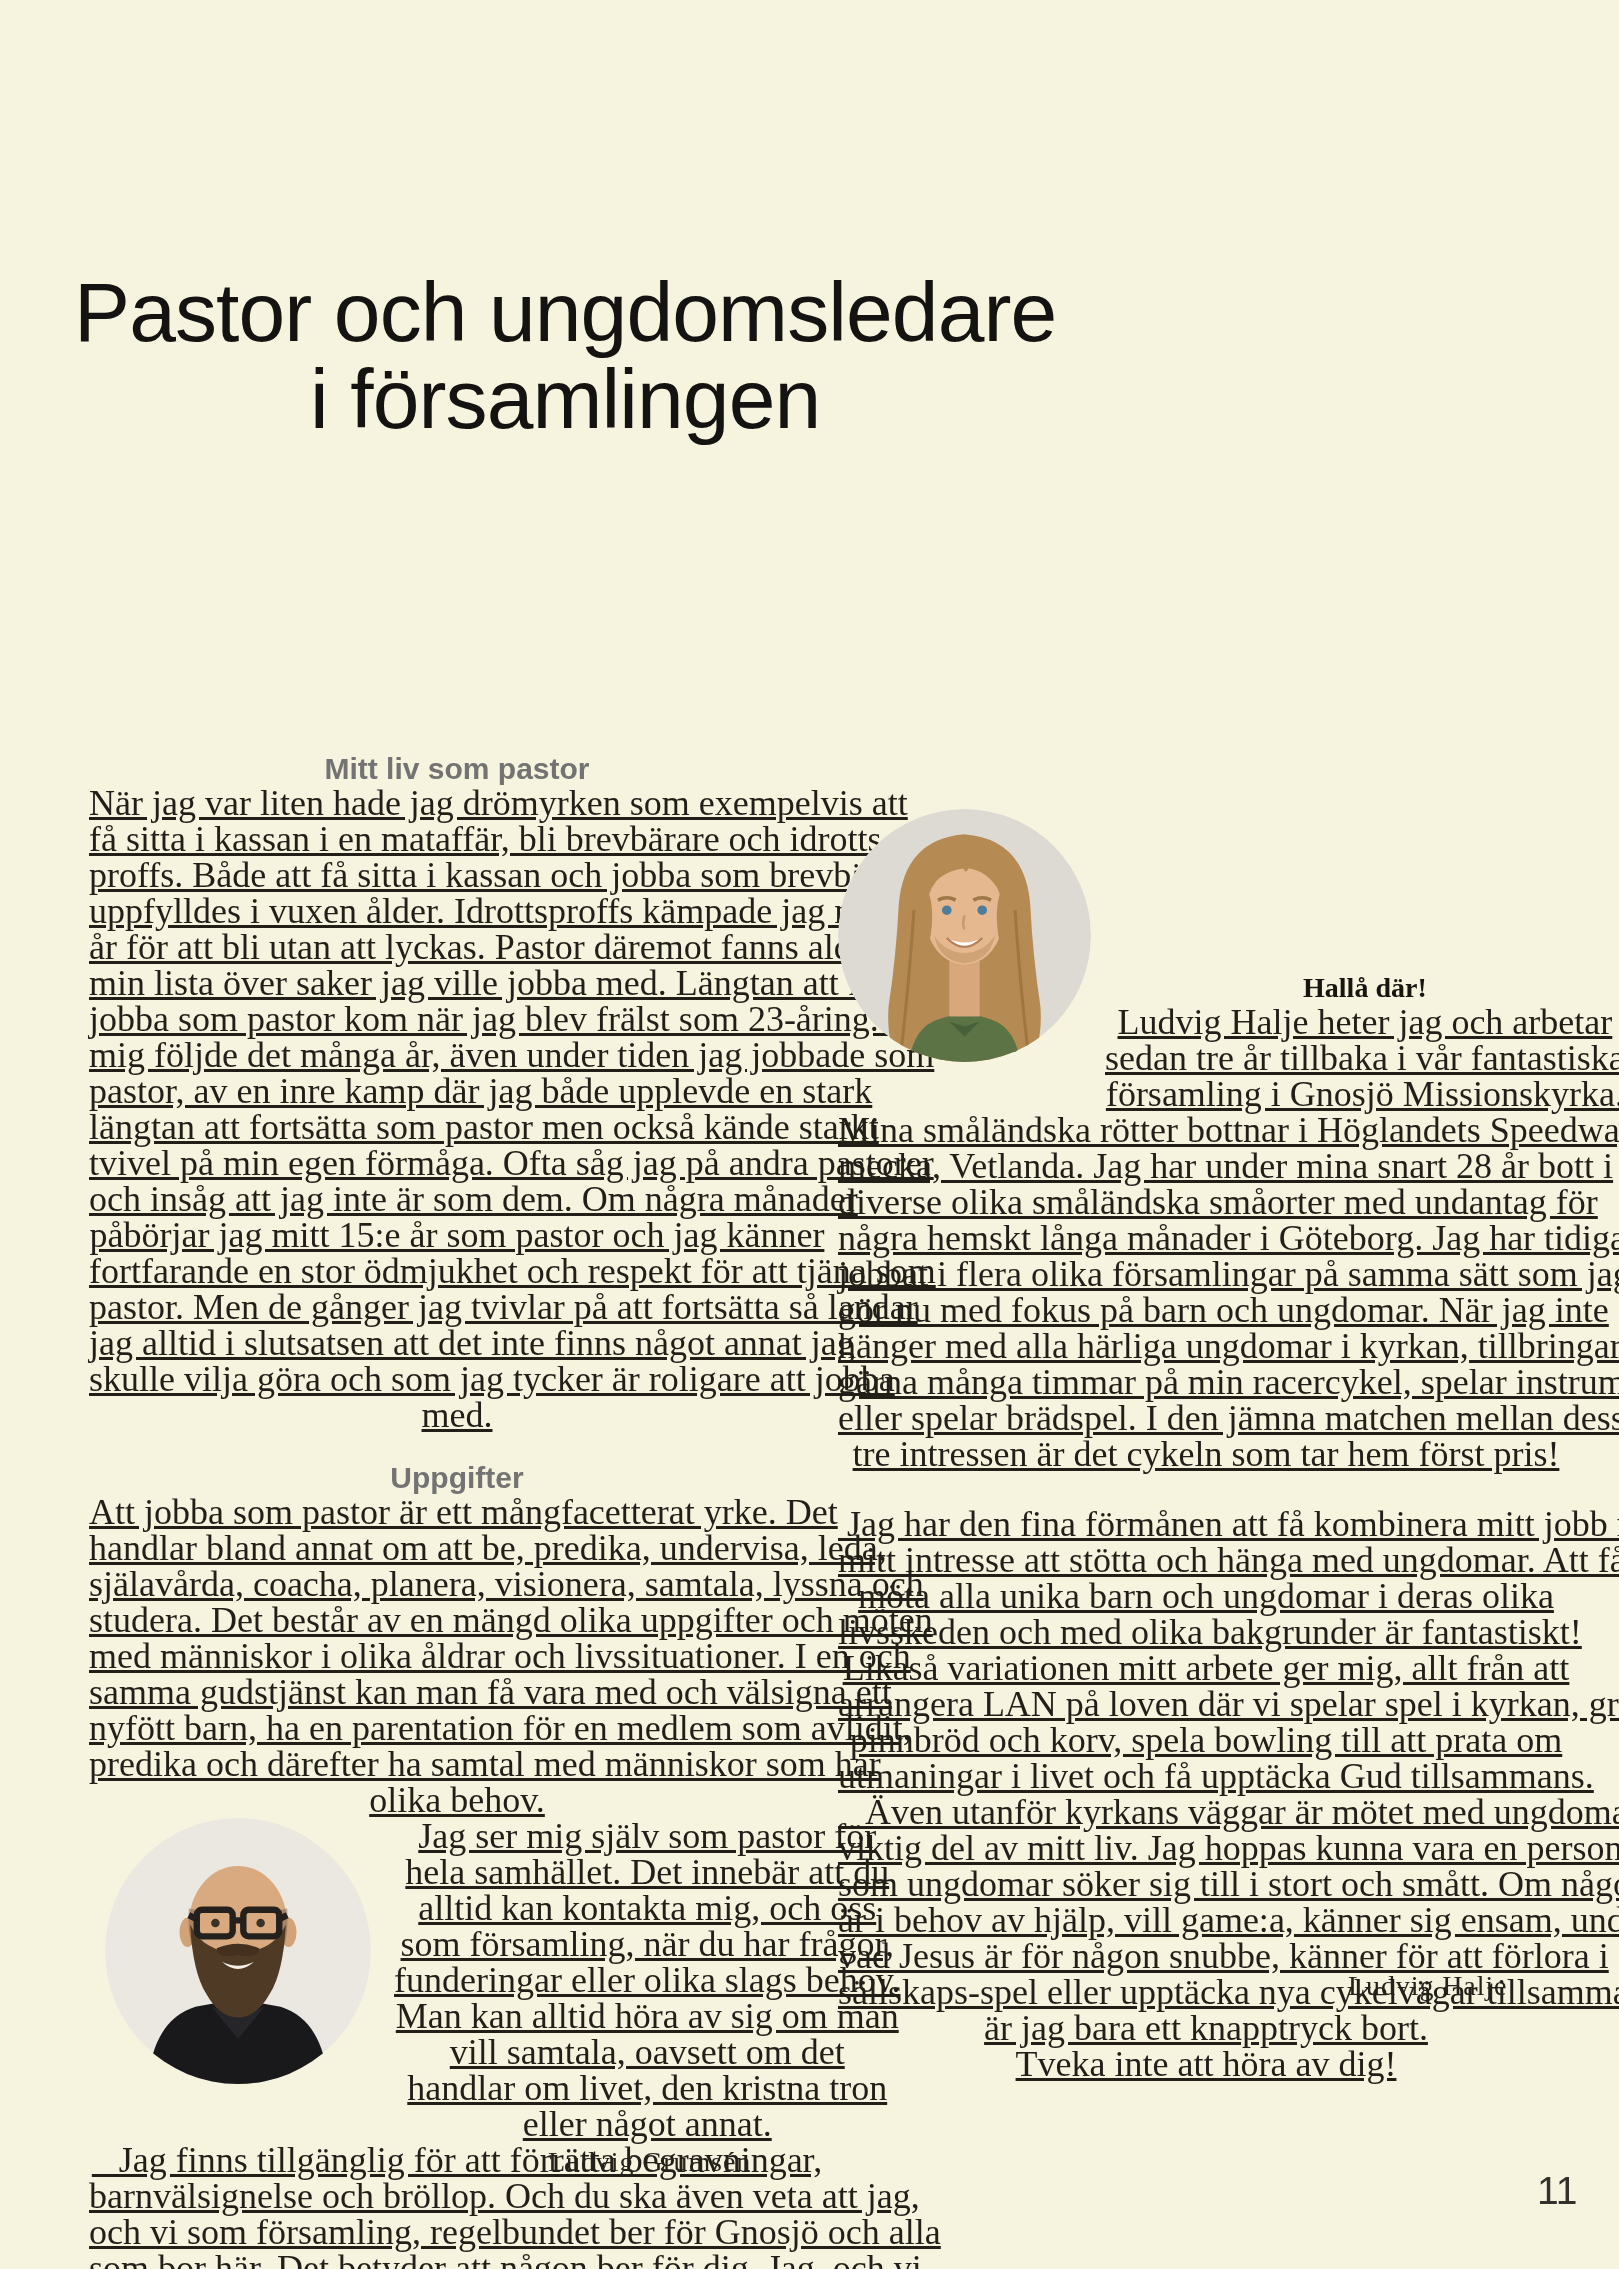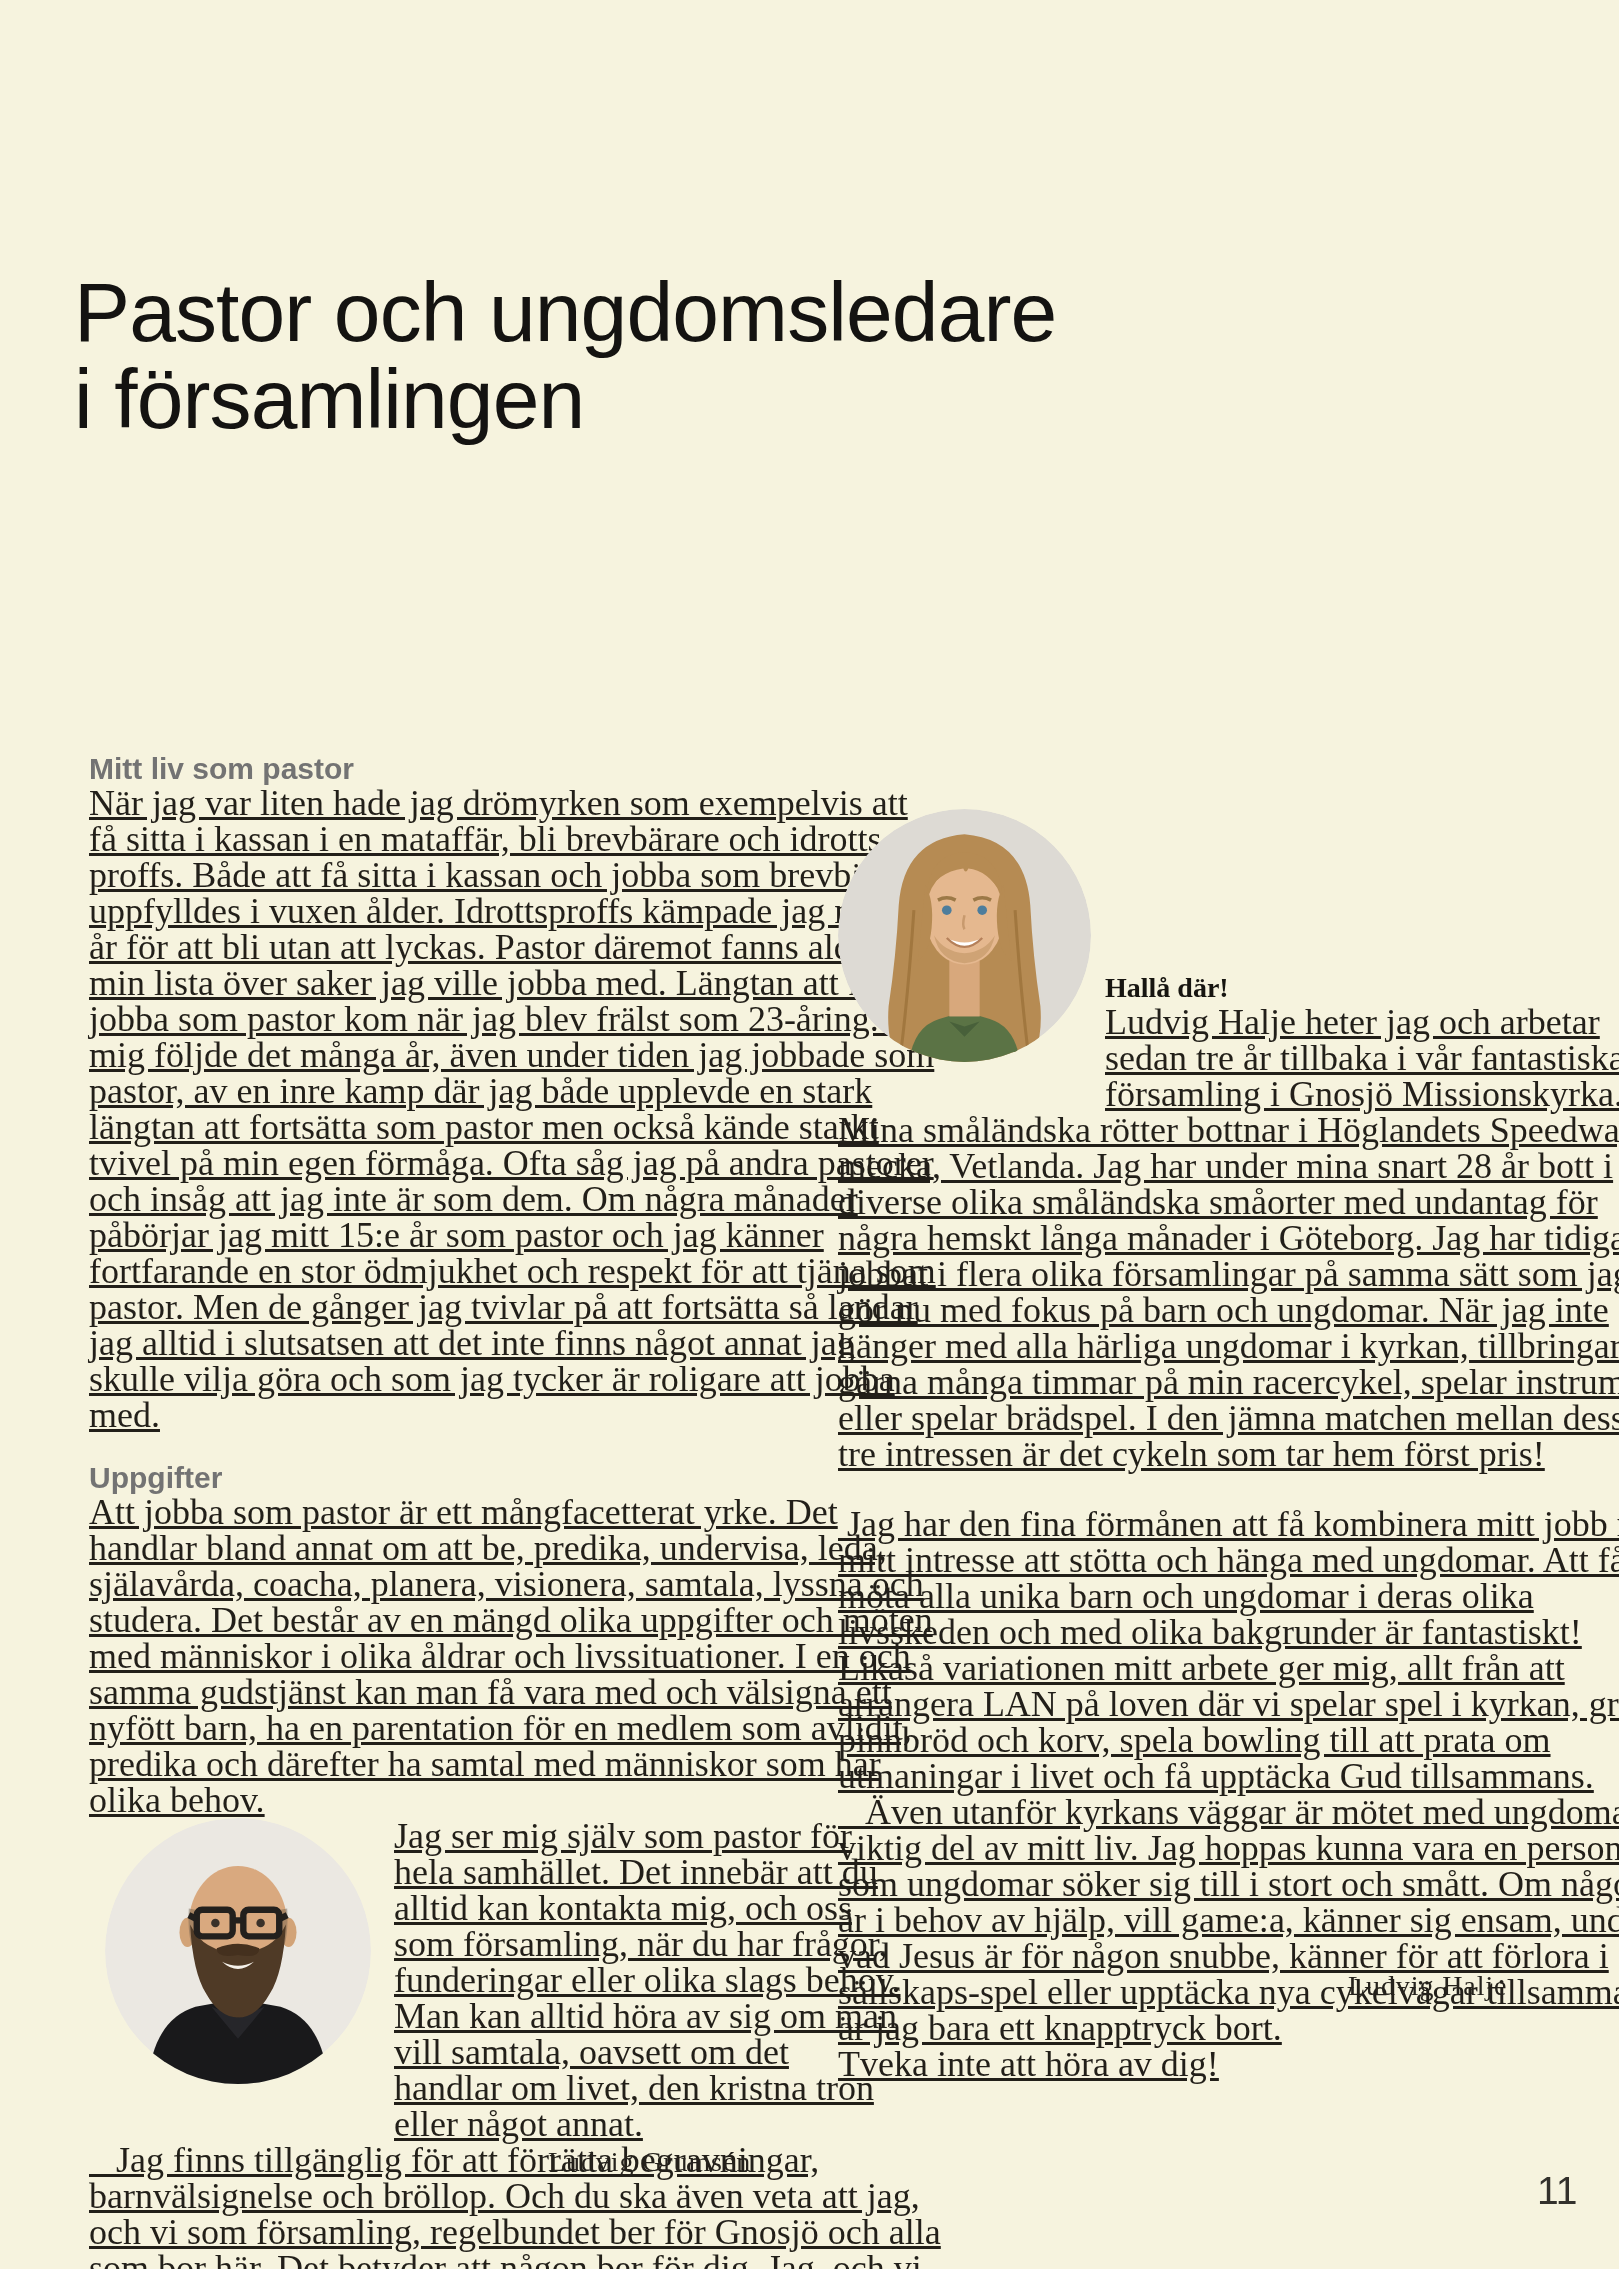--- a/index.html
+++ b/index.html
@@ -1,17 +1,17 @@
 <!DOCTYPE html>
 <html style="font-size:14px"><head>
 <meta charset="utf-8">
 <style>
   html,body { margin:0; padding:0; }
   .page { position:relative; width:1620px; height:2270px; background:#f6f3de;
-          font-family:"Liberation Serif", serif; color:#221f19; overflow:hidden; }
+          font-family:"Liberation Serif", serif; color:#221f19; overflow:hidden;text-align:center; }
   .title { position:absolute; left:74px; top:269px; margin:0;
            font-family:"Liberation Sans", sans-serif; font-weight:400;
            font-size:84px; line-height:87px; letter-spacing:-0.9px; color:#141311; white-space:pre; }
   .col { position:absolute; width:736px; }
   .col-left  { left:89px; top:752px; }
   .col-right { left:838px; top:809px; }
   .h { font-family:"Liberation Sans", sans-serif; font-weight:700; font-size:30px;
        line-height:33px; color:#737373; }
   .h-gap { margin-top:28px; }
   .body { font-size:36px; line-height:36px; white-space:pre;text-decoration:underline; }

